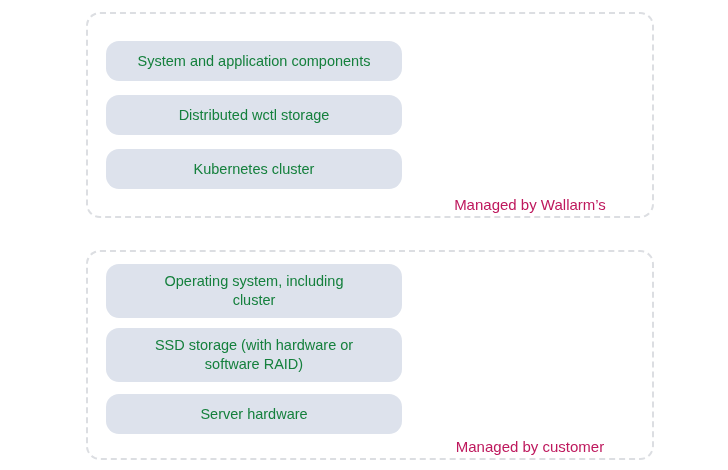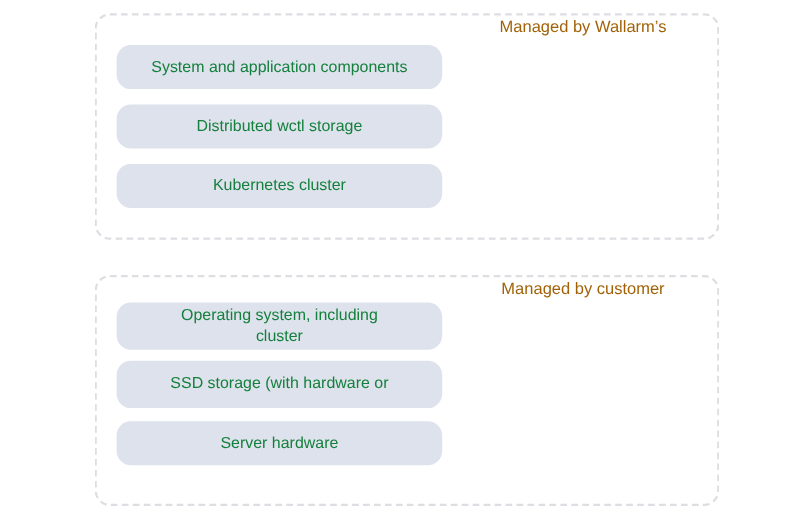--- a/index.html
+++ b/index.html
@@ -68,40 +68,40 @@
     justify-content: center;
     box-sizing: border-box;
     padding: 6px 12px;
   }
 
   .pill-single {
     height: 40px;
   }
 
   .pill-double {
-    height: 43px;
+    height: 54px;
   }
 
   .pill-column-managed .pill { margin-bottom: 14px; }
   .pill-column-managed .pill:last-child { margin-bottom: 0; }
 
   .pill-column-customer .pill { margin-bottom: 10px; }
   .pill-column-customer .pill:nth-child(2) { margin-bottom: 12px; }
   .pill-column-customer .pill:last-child { margin-bottom: 12px; }
 
   .caption {
     position: absolute;
     left: 334px;
     top: 0;
     height: 100%;
     width: 216px;
     display: flex;
-    align-items: flex-start;
+    align-items: flex-end;
     justify-content: center;
-    color: #a16207;
+    color: #be185d;
     font-size: 15px;
     line-height: 22px;
     text-align: center;
     box-sizing: border-box;
     padding: 0 6px;
   }
 
   .caption-line { display: block; }
 </style>
 </head>
@@ -142,20 +142,21 @@
       <div class="pill pill-double">
         <span>
           <span class="caption-line">Operating system, including</span>
           <span class="caption-line">cluster</span>
         </span>
       </div>
 
       <div class="pill pill-double">
         <span>
           <span class="caption-line">SSD storage (with hardware or</span>
+          <span class="caption-line">software RAID)</span>
         </span>
       </div>
 
       <div class="pill pill-single">
         <span>Server hardware</span>
       </div>
 
     </div>
 
     <div class="caption">

